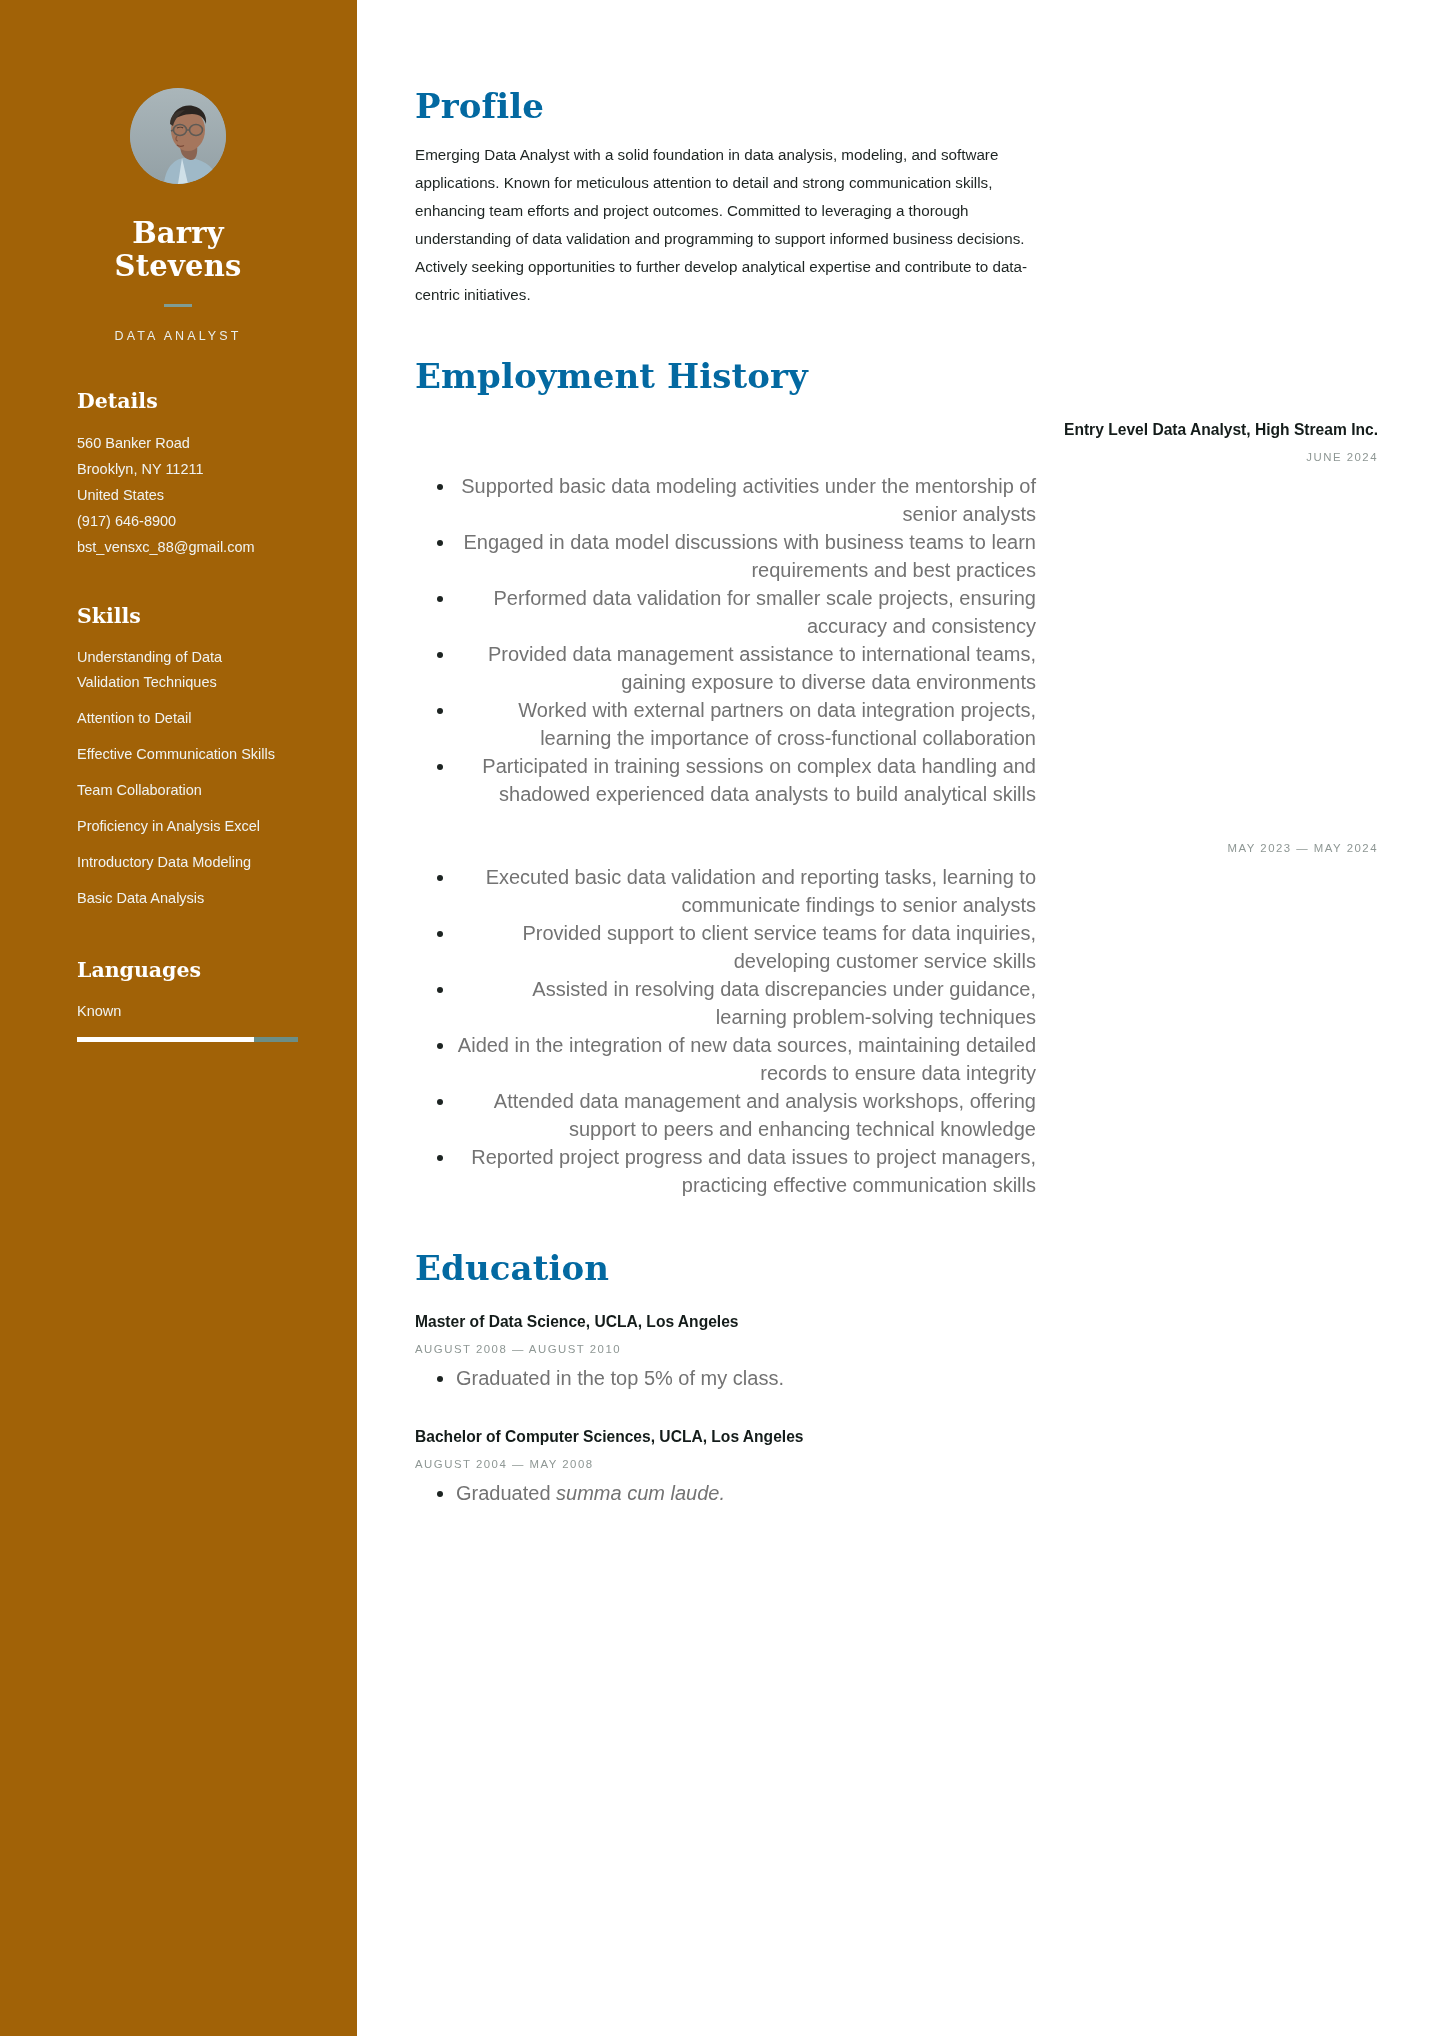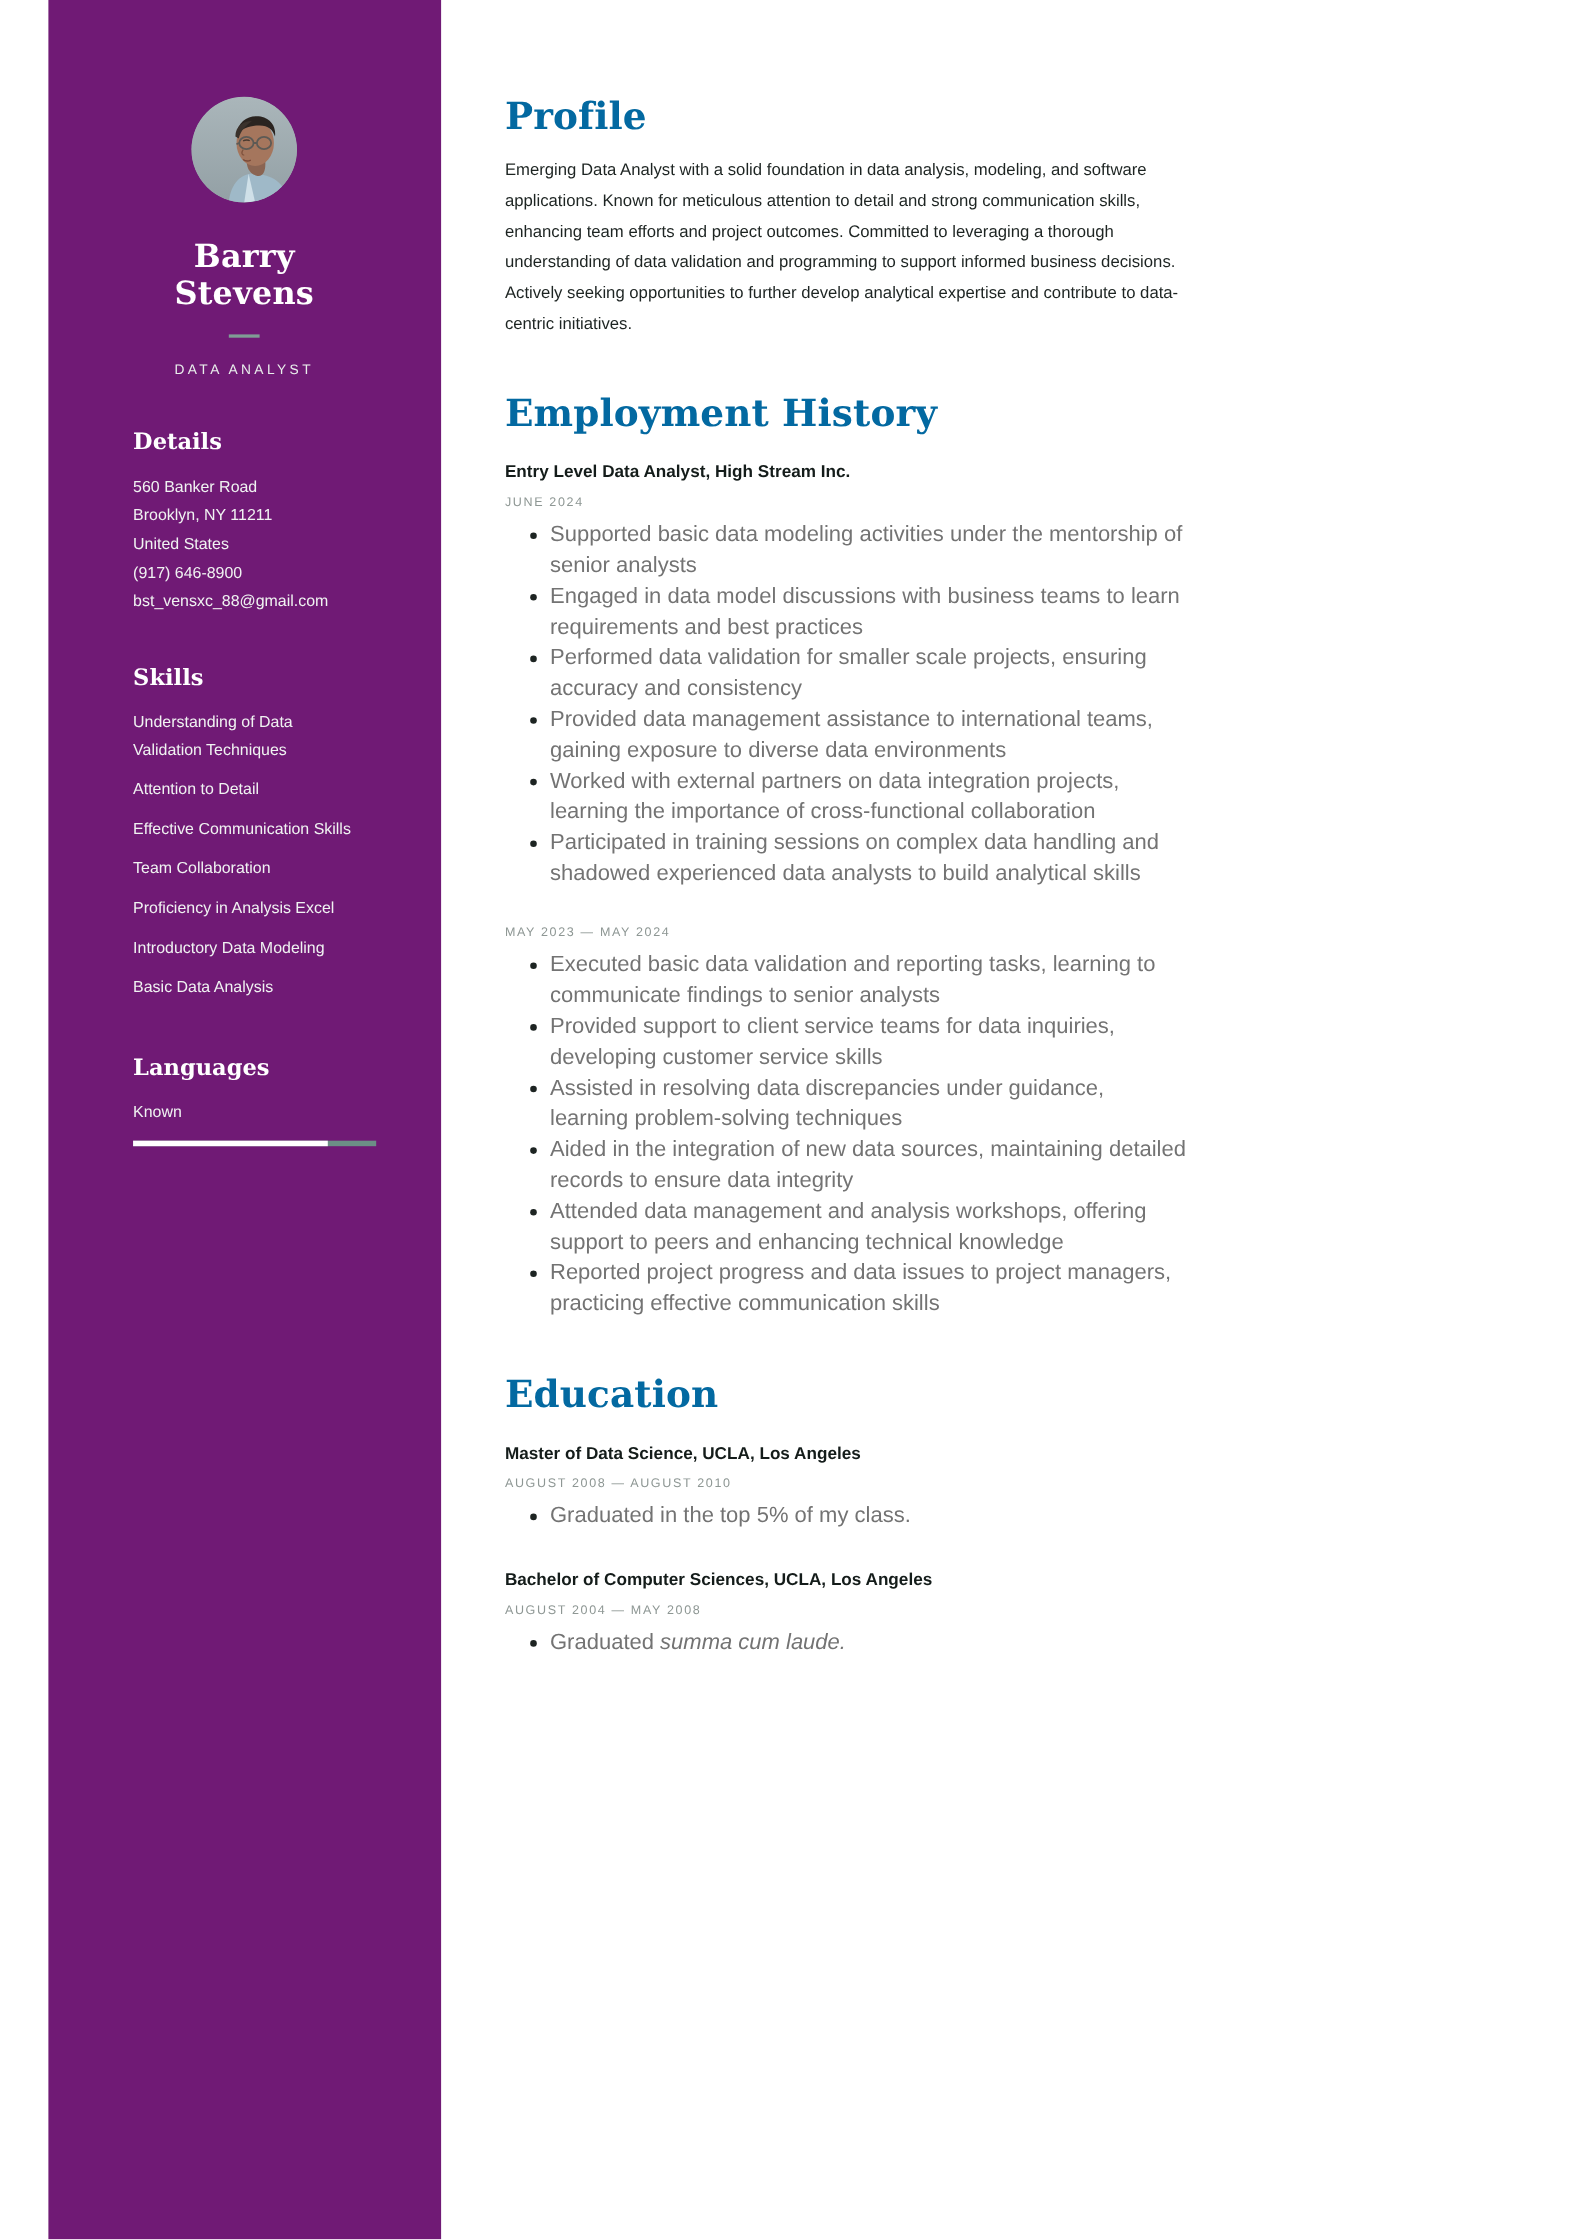--- a/index.html
+++ b/index.html
@@ -17,24 +17,23 @@
     height: 2036px;
     background: #ffffff;
     display: flex;
     overflow: hidden;
   }
 
   
   .sidebar {
     width: 357px;
     min-width: 357px;
-    background: #701a75;
+    background: #a16207;
     color: #ffffff;
     padding: 0 78px 0 77px;
-    margin-left: 44px;
   }
 
   .avatar-wrap {
     margin-top: 88px;
     display: flex;
     justify-content: center;
   }
 
   .avatar {
     width: 96px;
@@ -143,21 +142,21 @@
   .sec-heading.employment { margin-top: 47px; margin-bottom: 22px; }
   .sec-heading.education { margin-top: 49px; margin-bottom: 22px; }
 
   .profile-text {
     font-size: 15.2px;
     line-height: 28px;
     color: #1d2422;
     max-width: 618px;
   }
 
-  .entry { margin-bottom: 5px; }
+  .entry { margin-bottom: 5px; text-align: right; }
   .entry + .entry { margin-top: 34px; }
 
   .entry-title {
     font-size: 15.6px;
     font-weight: bold;
     color: #141c1a;
     line-height: 24px;
   }
 
   .entry-date {

